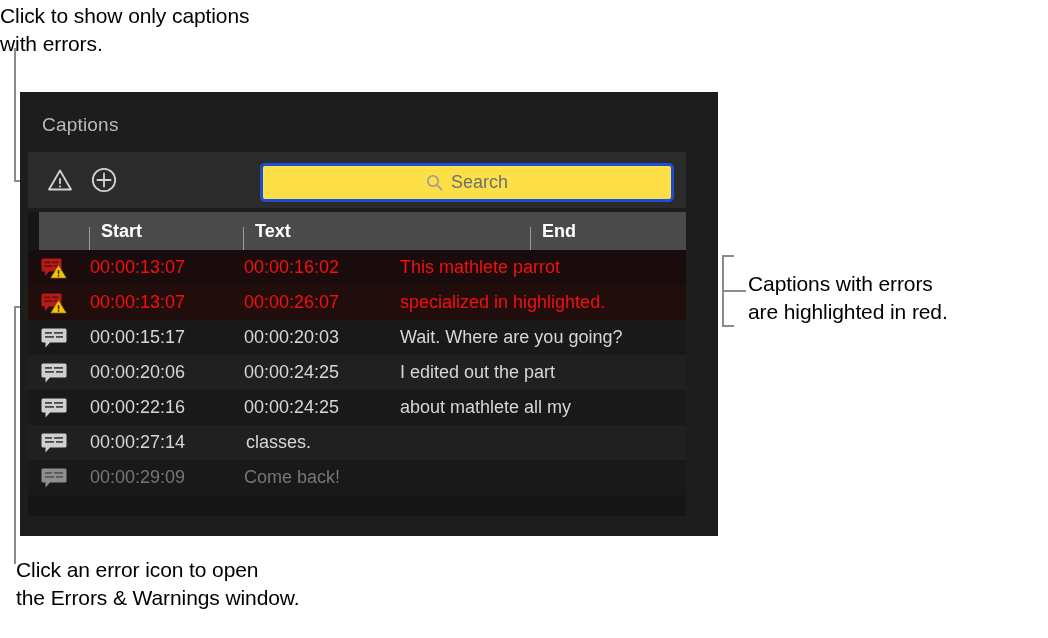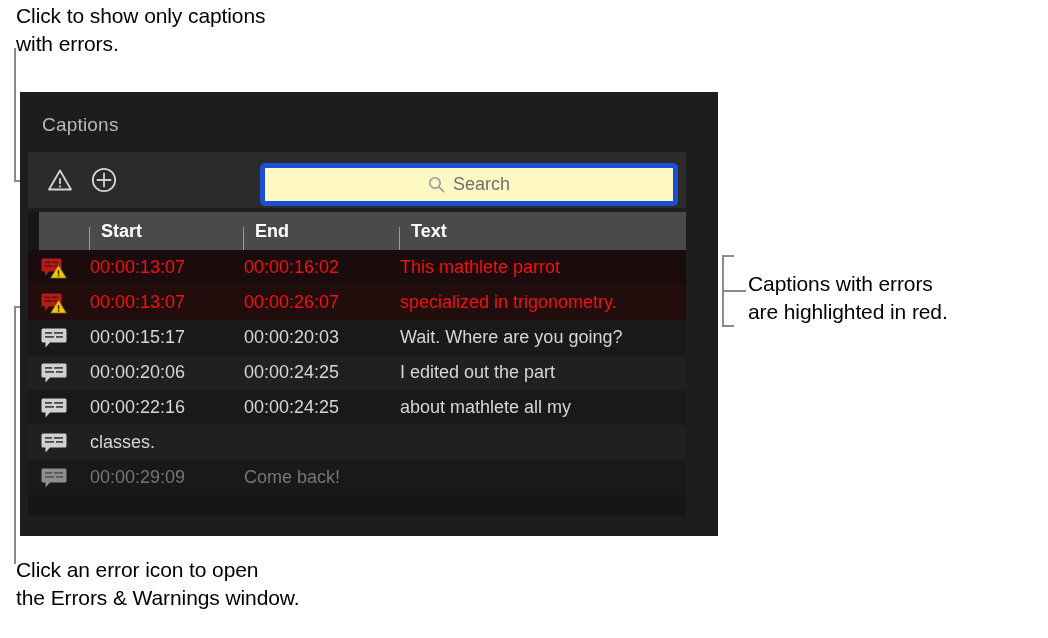--- a/index.html
+++ b/index.html
@@ -19,21 +19,21 @@
 
   
   .callout {
     position: absolute;
     color: #000000;
     font-size: 21px;
     line-height: 28px;
     white-space: pre-line;
     letter-spacing: -0.1px;
   }
-  #callout-top    { left: 16px;  top: 2px;   width: 420px; }
+  #callout-top    { left: 0;  top: 2px;   width: 420px; }
   #callout-right  { left: 748px; top: 270px; width: 300px; }
   #callout-bottom { left: 16px;  top: 556px; width: 420px; }
 
   
   .leader {
     position: absolute;
     background: #8b8b8b;
   }
   .leader-v { width: 2px; }
   .leader-h { height: 2px; }
@@ -98,22 +98,22 @@
   }
   #warning-filter-button { margin-left: 15px; }
   #add-caption-button    { margin-left: 10px; }
 
   #search-field {
     position: absolute;
     left: 232px;
     top: 11px;
     width: 408px;
     height: 33px;
-    background: #fef9c3;
-    border: 5px solid #1d4ed8;
+    background: #fde047;
+    border: 3px solid #1d4ed8;
     border-radius: 5px;
     display: flex;
     align-items: center;
     justify-content: center;
   }
   #search-icon { margin-right: 8px; display:flex; align-items:center; }
   #search-placeholder {
     color: #6f6f6f;
     font-size: 18px;
   }
@@ -242,22 +242,22 @@
     </span>
     <span id="search-placeholder">Search</span>
   </div>
 </div>
 
 <div id="caption-table">
 
   <div id="table-header">
     <div class="hdr col-icon"></div>
     <div class="hdr col-start divided">Start</div>
+    <div class="hdr col-text divided">Text</div>
     <div class="hdr col-end divided">End</div>
-    <div class="hdr col-text divided">Text</div>
   </div>
 
   <div id="table-body">
       <div class="caption-row row-even is-error">
         <div class="cell col-icon">
           <svg width="26" height="22" viewBox="0 0 26 22">
             <path d="M2 1.5 H19 A1.5 1.5 0 0 1 20.5 3 V13 A1.5 1.5 0 0 1 19 14.5 H8 L4 19 V14.5 H2 A1.5 1.5 0 0 1 0.5 13 V3 A1.5 1.5 0 0 1 2 1.5 Z" fill="#b51b18"></path>
             <rect x="3.5" y="4.5" width="6" height="1.7" fill="#6b0f0d"></rect>
             <rect x="11" y="4.5" width="6" height="1.7" fill="#6b0f0d"></rect>
             <rect x="3.5" y="8.2" width="8" height="1.7" fill="#6b0f0d"></rect>
@@ -279,21 +279,21 @@
             <rect x="11" y="4.5" width="6" height="1.7" fill="#6b0f0d"></rect>
             <rect x="3.5" y="8.2" width="8" height="1.7" fill="#6b0f0d"></rect>
             <rect x="13" y="8.2" width="4" height="1.7" fill="#6b0f0d"></rect>
             <path d="M17.5 8.3 L25.3 21 L9.7 21 Z" fill="#f2c40b" stroke="#8a6a04" stroke-width="0.7" stroke-linejoin="round"></path>
             <rect x="16.8" y="13" width="1.5" height="4.3" fill="#3b2d02"></rect>
             <circle cx="17.55" cy="18.8" r="0.9" fill="#3b2d02"></circle>
           </svg>
         </div>
         <div class="cell col-start">00:00:13:07</div>
         <div class="cell col-end">00:00:26:07</div>
-        <div class="cell col-text">specialized in trigonometry.</div>
+        <div class="cell col-text">specialized in highlighted.</div>
       </div>
       <div class="caption-row row-even">
         <div class="cell col-icon">
           <svg width="26" height="22" viewBox="0 0 26 22">
             <path d="M2 1.5 H24 A1.5 1.5 0 0 1 25.5 3 V14 A1.5 1.5 0 0 1 24 15.5 H9 L4.5 20.5 V15.5 H2 A1.5 1.5 0 0 1 0.5 14 V3 A1.5 1.5 0 0 1 2 1.5 Z" fill="#d0d0d0"></path>
             <rect x="4" y="5" width="7" height="1.8" fill="#4a4a4a"></rect>
             <rect x="13" y="5" width="9" height="1.8" fill="#4a4a4a"></rect>
             <rect x="4" y="9" width="9" height="1.8" fill="#4a4a4a"></rect>
             <rect x="15" y="9" width="7" height="1.8" fill="#4a4a4a"></rect>
           </svg>
@@ -333,20 +333,21 @@
       <div class="caption-row row-odd">
         <div class="cell col-icon">
           <svg width="26" height="22" viewBox="0 0 26 22">
             <path d="M2 1.5 H24 A1.5 1.5 0 0 1 25.5 3 V14 A1.5 1.5 0 0 1 24 15.5 H9 L4.5 20.5 V15.5 H2 A1.5 1.5 0 0 1 0.5 14 V3 A1.5 1.5 0 0 1 2 1.5 Z" fill="#d0d0d0"></path>
             <rect x="4" y="5" width="7" height="1.8" fill="#4a4a4a"></rect>
             <rect x="13" y="5" width="9" height="1.8" fill="#4a4a4a"></rect>
             <rect x="4" y="9" width="9" height="1.8" fill="#4a4a4a"></rect>
             <rect x="15" y="9" width="7" height="1.8" fill="#4a4a4a"></rect>
           </svg>
         </div>
+        <div class="cell col-end">00:00:27:14</div>
         <div class="cell col-text">classes.</div>
       </div>
       <div class="caption-row row-even is-dim">
         <div class="cell col-icon">
           <svg width="26" height="22" viewBox="0 0 26 22">
             <path d="M2 1.5 H24 A1.5 1.5 0 0 1 25.5 3 V14 A1.5 1.5 0 0 1 24 15.5 H9 L4.5 20.5 V15.5 H2 A1.5 1.5 0 0 1 0.5 14 V3 A1.5 1.5 0 0 1 2 1.5 Z" fill="#8e8e8e"></path>
             <rect x="4" y="5" width="7" height="1.8" fill="#5a5a5a"></rect>
             <rect x="13" y="5" width="9" height="1.8" fill="#5a5a5a"></rect>
             <rect x="4" y="9" width="9" height="1.8" fill="#5a5a5a"></rect>
             <rect x="15" y="9" width="7" height="1.8" fill="#5a5a5a"></rect>

